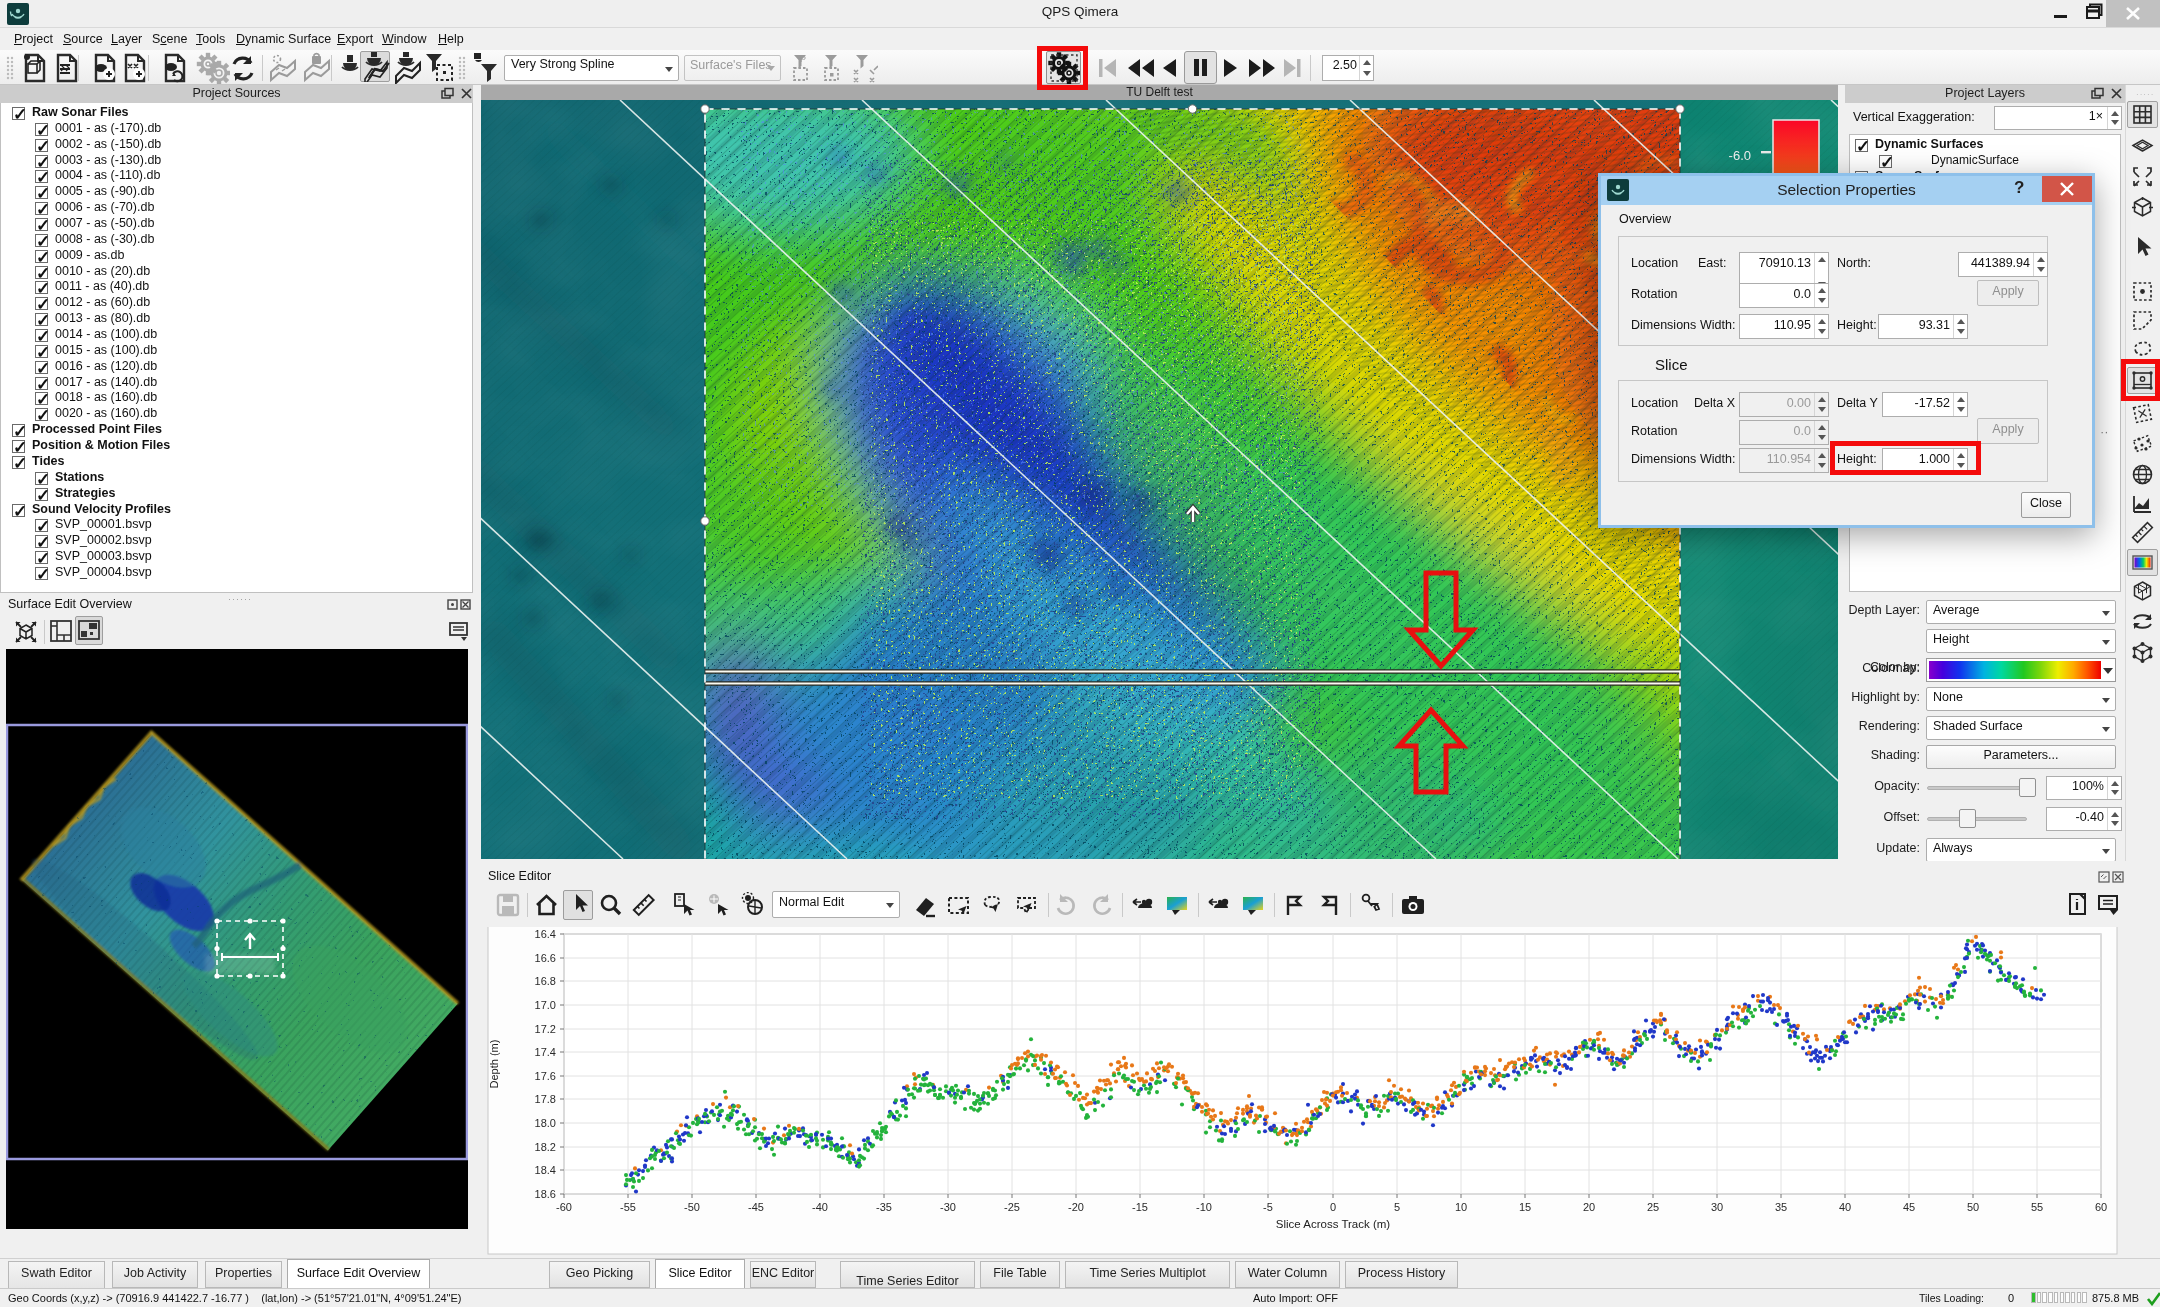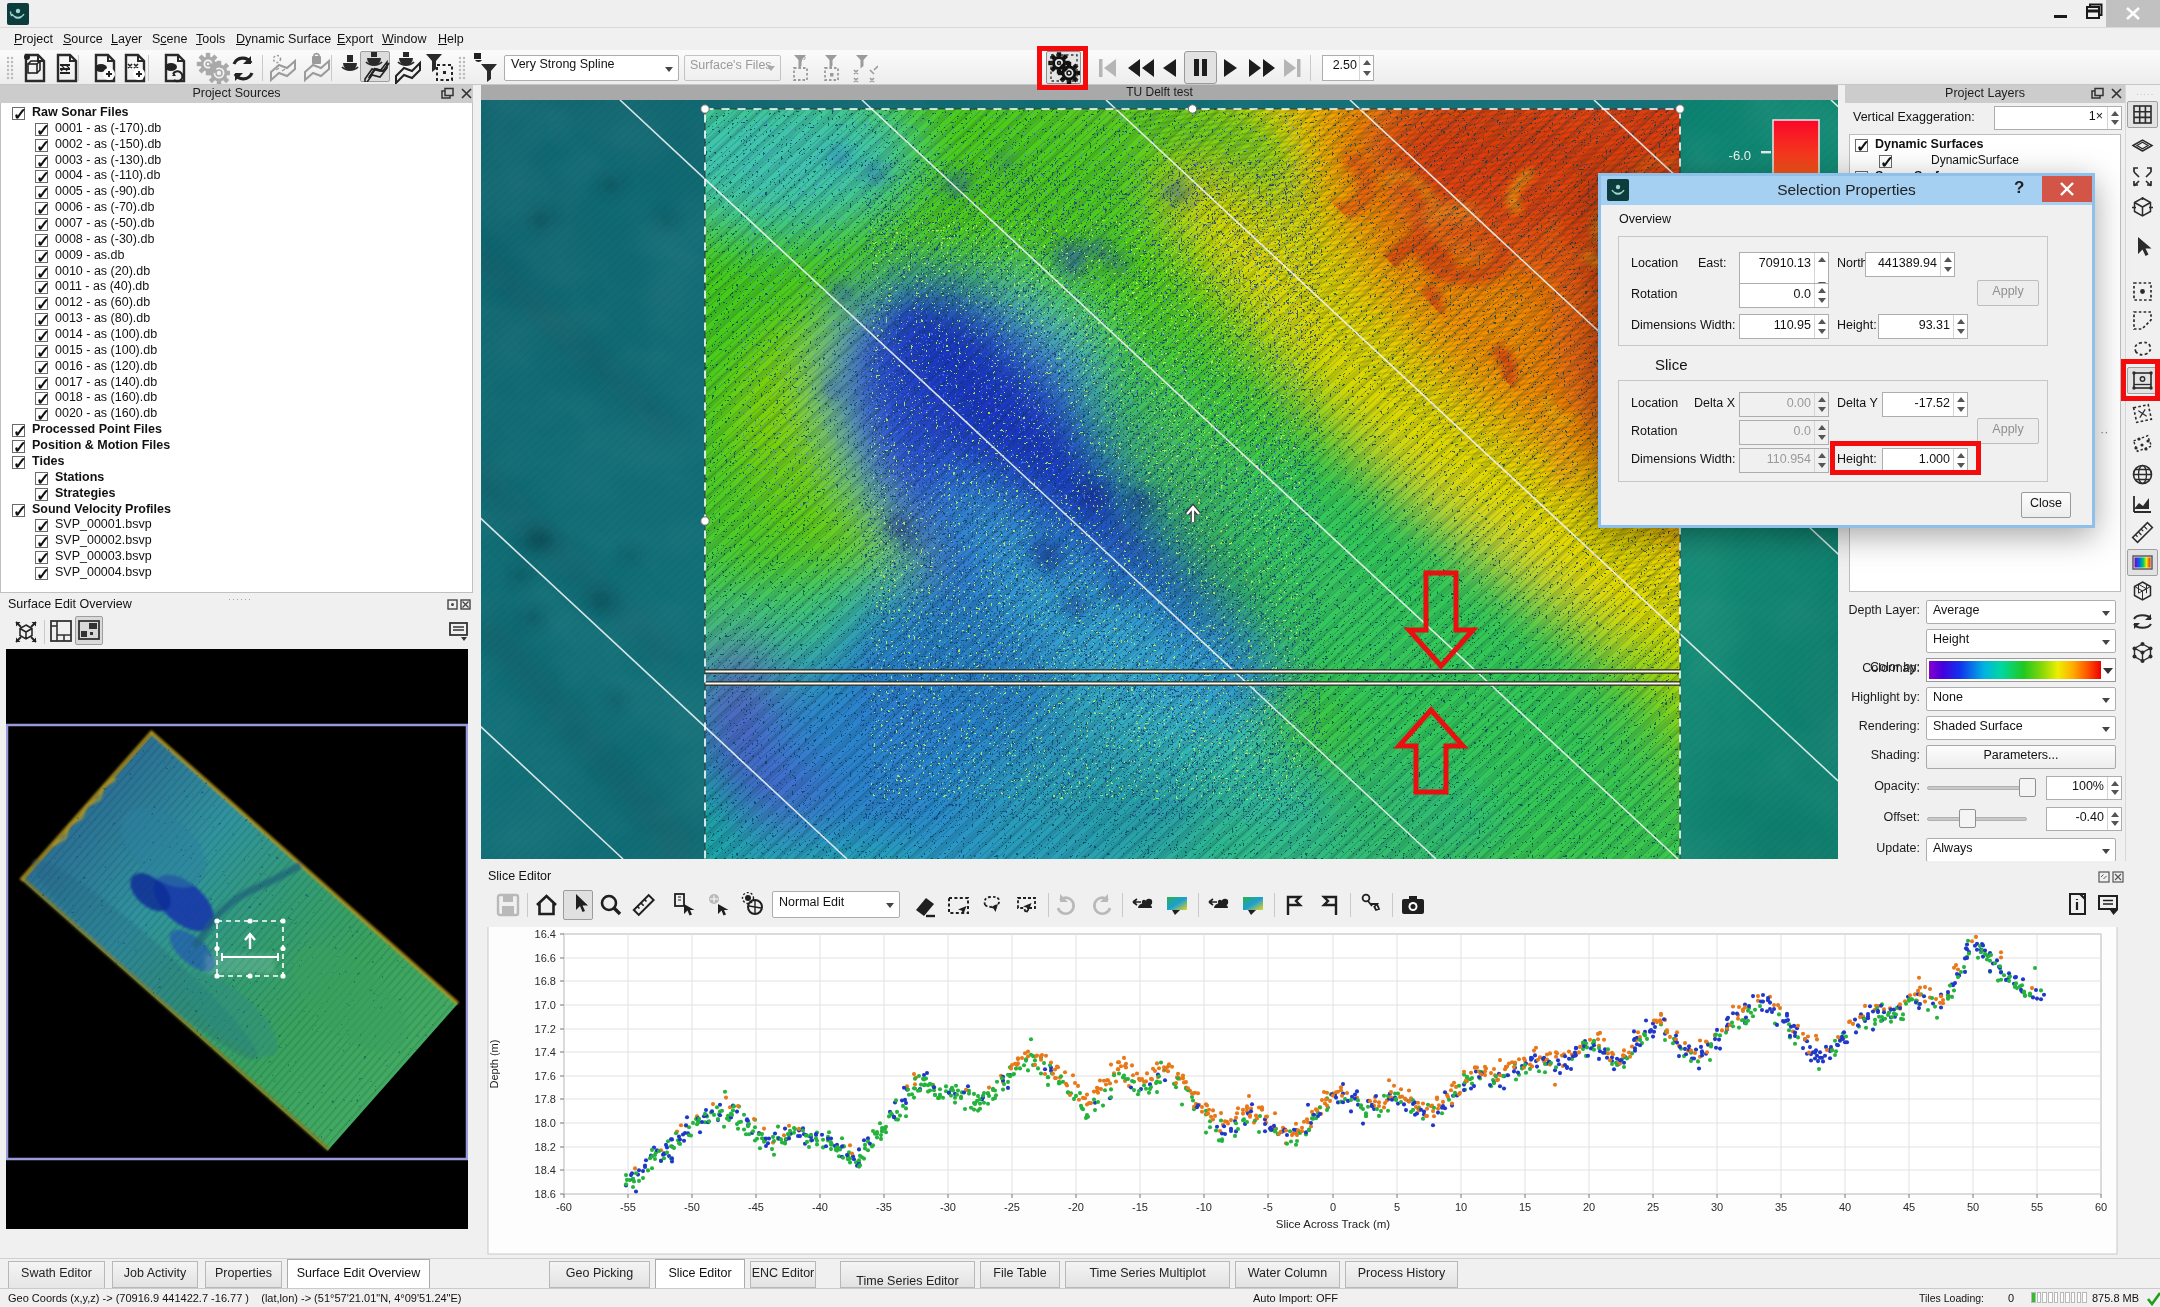--- a/index.html
+++ b/index.html
@@ -23,20 +23,21 @@
 .tb-sep{position:absolute;width:1px;background:#c9c9c9;}
 </style>
 </head><body>
 <div class="abs" style="left:0;top:0;width:2160px;height:28px;background:#efefef;border-bottom:1px solid #d9d9d9;">
     <div class="abs" style="left:7px;top:3px;width:22px;height:22px;background:#0d3c3c;border-radius:2px;">
       <svg class="abs" style="left:0;top:0" width="22" height="22">
         <circle cx="11" cy="8" r="2.2" fill="#9fd8d0"></circle>
         <path d="M5 11 a7 7 0 0 0 12 0 M7.5 13.5 a4.5 4.5 0 0 0 7 0 M3.5 8.5 a8.5 8.5 0 0 0 1.2 4.6" stroke="#9fd8d0" stroke-width="1.4" fill="none"></path>
       </svg>
     </div>
+    <div class="abs" style="left:0;top:4px;width:2160px;text-align:center;font-size:13.5px;color:#1b1b1b;">QPS Qimera</div>
     <svg class="abs" style="left:2048px;top:0" width="30" height="28">
       <rect x="6" y="15" width="13" height="3" fill="#1a1a1a"></rect>
     </svg>
     <svg class="abs" style="left:2078px;top:0" width="30" height="28">
       <rect x="9" y="7" width="12" height="11" fill="none" stroke="#1a1a1a" stroke-width="2"></rect>
       <path d="M12 7 v-2.5 h11.5 v10.5 h-2.5" fill="none" stroke="#1a1a1a" stroke-width="2"></path>
       <rect x="9" y="9.5" width="12" height="3" fill="#1a1a1a"></rect>
     </svg>
     <div class="abs" style="left:2106px;top:0;width:54px;height:27px;background:#c1c1c1;"></div>
     <svg class="abs" style="left:2106px;top:0" width="54" height="27">
@@ -2634,21 +2635,21 @@
 <div class="abs" style="left:2042px;top:176px;width:50px;height:26px;background:#d25548;z-index:42;"></div>
 <svg class="abs" style="left:2042px;top:176px;z-index:43" width="50" height="26">
     <path d="M19 7 l12 12 m0 -12 l-12 12" stroke="#fff" stroke-width="2.4"></path>
   </svg>
 <div class="abs" style="left:1619px;top:212px;font-size:12.5px;color:#111;z-index:42;">Overview</div>
 <div class="abs" style="left:1618px;top:236px;width:430px;height:110px;border:1px solid #c6c6c6;background:#f0f0f0;z-index:41;"></div>
 <div class="abs" style="left:1631px;top:256px;font-size:12.5px;color:#111;z-index:42;">Location</div>
 <div class="abs" style="left:1698px;top:256px;font-size:12.5px;color:#111;z-index:42;">East:</div>
 <div class="spin" style="left:1739px;top:252px;width:90px;height:40px;padding:3px 17px 0 0;background:#fff;color:#111;z-index:42;">70910.13<span class="ud"></span></div>
 <div class="abs" style="left:1837px;top:256px;font-size:12.5px;color:#111;z-index:42;">North:</div>
-<div class="spin" style="left:1865px;top:252px;width:90px;height:25px;padding:3px 17px 0 0;background:#fff;color:#111;z-index:42;">441389.94<span class="ud"></span></div>
+<div class="spin" style="left:1958px;top:252px;width:90px;height:25px;padding:3px 17px 0 0;background:#fff;color:#111;z-index:42;">441389.94<span class="ud"></span></div>
 <div class="abs" style="left:1631px;top:287px;font-size:12.5px;color:#111;z-index:42;">Rotation</div>
 <div class="spin" style="left:1739px;top:283px;width:90px;height:25px;padding:3px 17px 0 0;background:#fff;color:#111;z-index:42;">0.0<span class="ud"></span></div>
 <div class="abs" style="left:1977px;top:280px;width:62px;height:26px;background:#ededed;border:1px solid #bdbdbd;border-radius:2px;font-size:12.5px;color:#8f8f8f;text-align:center;padding-top:3px;z-index:42;">Apply</div>
 <div class="abs" style="left:1631px;top:318px;font-size:12.5px;color:#111;z-index:42;">Dimensions</div>
 <div class="abs" style="left:1700px;top:318px;font-size:12.5px;color:#111;z-index:42;">Width:</div>
 <div class="spin" style="left:1739px;top:314px;width:90px;height:25px;padding:3px 17px 0 0;background:#fff;color:#111;z-index:42;">110.95<span class="ud"></span></div>
 <div class="abs" style="left:1837px;top:318px;font-size:12.5px;color:#111;z-index:42;">Height:</div>
 <div class="spin" style="left:1878px;top:314px;width:90px;height:25px;padding:3px 17px 0 0;background:#fff;color:#111;z-index:42;">93.31<span class="ud"></span></div>
 <div class="abs" style="left:1619px;top:356px;font-size:15px;color:#111;z-index:42;margin-left:36px;">Slice</div>
 <div class="abs" style="left:1618px;top:380px;width:430px;height:102px;border:1px solid #c6c6c6;background:#f0f0f0;z-index:41;"></div>

